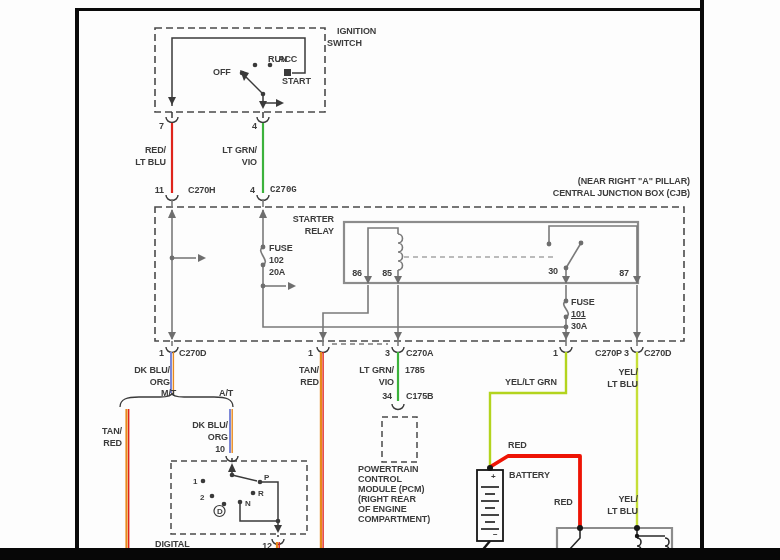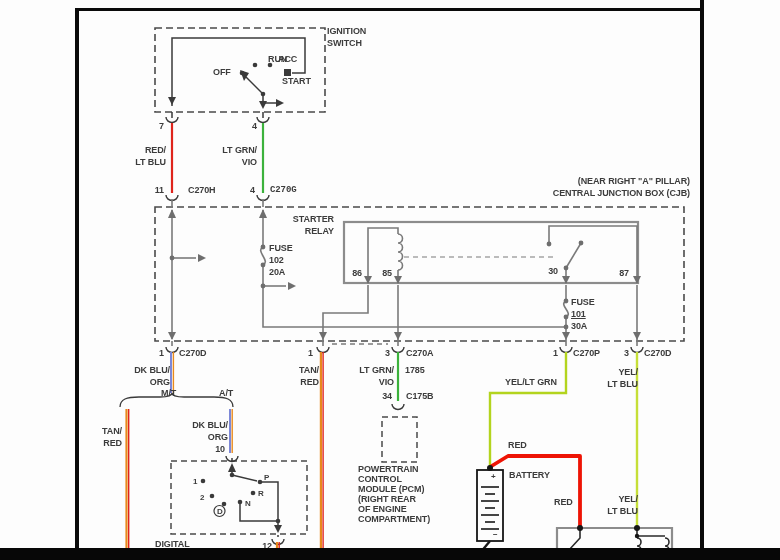--- a/index.html
+++ b/index.html
@@ -216,21 +216,21 @@
       <circle cx="224" cy="504" r="2.3"></circle>
       <circle cx="240" cy="502" r="2.3"></circle>
       <circle cx="253" cy="493" r="2.3"></circle>
       <circle cx="260" cy="482" r="2.3"></circle>
       <circle cx="278" cy="521" r="2.3"></circle>
       <path d="M228,472 L232,463 L236,472 Z"></path>
       <path d="M274,525 L282,525 L278,533 Z"></path>
     </g>
   </svg>
 
-  <span class="lbl" style="left:327px;top:26px;text-align:right;">IGNITION</span>
+  <span class="lbl" style="left:337px;top:26px;text-align:right;">IGNITION</span>
   <span class="lbl" style="left:327px;top:38px;">SWITCH</span>
   <span class="lbl" style="left:245px;top:54px;margin-left:33px;">ACC</span>
   <span class="lbl" style="left:268px;top:54px;">RUN</span>
   <span class="lbl" style="left:213px;top:67px;">OFF</span>
   <span class="lbl" style="left:282px;top:76px;">START</span>
   <span class="lbl r" style="left:150px;top:121px;width:14px;">7</span>
   <span class="lbl r" style="left:243px;top:121px;width:14px;">4</span>
 
   <span class="lbl r" style="left:126px;top:145px;width:40px;">RED/</span>
   <span class="lbl r" style="left:126px;top:157px;width:40px;">LT BLU</span>
@@ -259,21 +259,21 @@
   <span class="lbl" style="left:571px;top:297px;">FUSE</span>
   <span class="lbl" style="left:571px;top:309px;text-decoration:underline;">101</span>
   <span class="lbl" style="left:571px;top:321px;">30A</span>
 
   <span class="lbl r" style="left:152px;top:348px;width:12px;">1</span>
   <span class="lbl" style="left:179px;top:348px;">C270D</span>
   <span class="lbl r" style="left:301px;top:348px;width:12px;">1</span>
   <span class="lbl r" style="left:378px;top:348px;width:12px;">3</span>
   <span class="lbl" style="left:406px;top:348px;">C270A</span>
   <span class="lbl r" style="left:546px;top:348px;width:12px;">1</span>
-  <span class="lbl" style="left:573px;top:348px;">C270P</span>
+  <span class="lbl" style="left:595px;top:348px;">C270P</span>
   <span class="lbl r" style="left:617px;top:348px;width:12px;">3</span>
   <span class="lbl" style="left:644px;top:348px;">C270D</span>
 
   <span class="lbl r" style="left:130px;top:365px;width:40px;">DK BLU/</span>
   <span class="lbl r" style="left:130px;top:377px;width:40px;">ORG</span>
   <span class="lbl" style="left:114px;top:388px;margin-left:47px;">M/T</span>
   <span class="lbl" style="left:219px;top:388px;">A/T</span>
   <span class="lbl r" style="left:85px;top:426px;width:37px;">TAN/</span>
   <span class="lbl r" style="left:85px;top:438px;width:37px;">RED</span>
   <span class="lbl r" style="left:188px;top:420px;width:40px;">DK BLU/</span>

